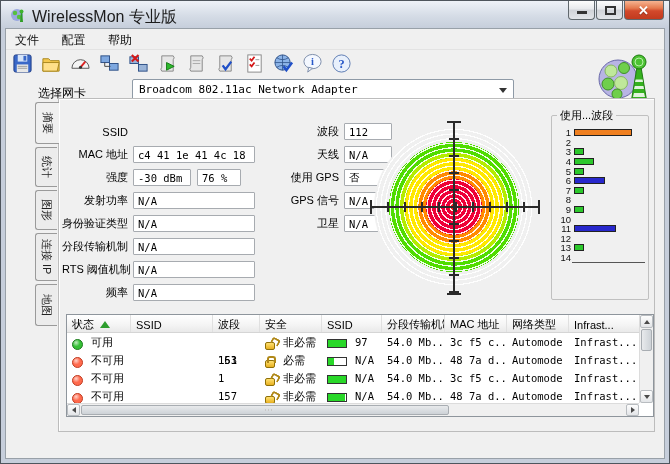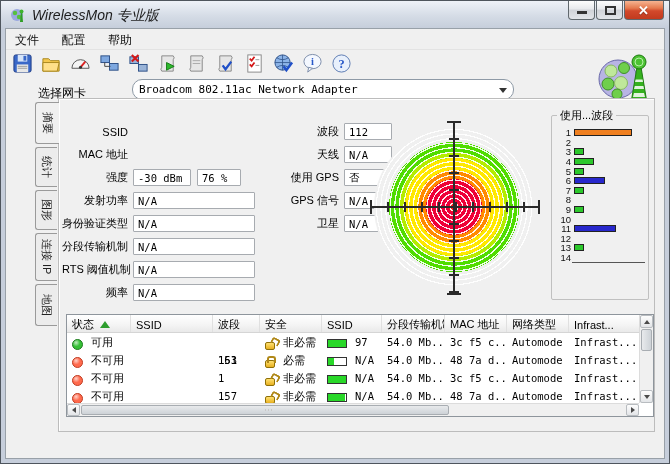--- a/index.html
+++ b/index.html
@@ -6,21 +6,21 @@
   html,body { width:670px; height:464px; overflow:hidden; }
   body { font-family:"Liberation Sans", sans-serif; }
   .mono { font-family:"DejaVu Sans Mono", monospace; }
 
   .window { position:relative; width:670px; height:464px; border:1px solid #4e555d;
             background:#c6cedb; }
   
   .titlebar { position:absolute; left:0; top:0; right:0; height:27px;
               background:linear-gradient(#eef2f8,#d5dce6 55%,#c6cedb); }
   .title-icon { position:absolute; left:9px; top:6px; width:16px; height:16px; }
-  .title-text { position:absolute; left:31px; top:6px; font-size:14px; color:#1c1c1c;font-style:italic; }
+  .title-text { position:absolute; left:31px; top:6px; font-size:16px; color:#1c1c1c; }
   .winbtn { position:absolute; top:0; height:19px; border:1px solid #60686d; border-top:none;
             border-radius:0 0 4px 4px;
             background:linear-gradient(#fdfdfd,#e7e9ec 45%,#d0d3d8 50%,#e2e5e9); }
   .winbtn.min { left:567px; width:27px; }
   .winbtn.max { left:595px; width:27px; }
   .winbtn.close { left:623px; width:40px;
             background:linear-gradient(#f6b491,#e5794e 40%,#d2492b 55%,#c23a1e); }
   .glyph-min { position:absolute; left:8px; bottom:5px; width:10px; height:3px; background:#333; }
   .glyph-max { position:absolute; left:8px; top:5px; width:11px; height:9px; border:2px solid #333; background:transparent; }
   .glyph-close { position:absolute; left:13px; top:2px; color:#fff; font-size:13px; font-weight:bold; text-shadow:0 1px 1px #00000055;}
@@ -30,21 +30,21 @@
             border:1px solid #98a0a8; }
   .menubar { position:absolute; left:0; top:0; right:0; height:21px; background:#f0f0f0;
              border-bottom:1px solid #e3e3e3; }
   .menu-item { display:inline-block; padding:3px 9px; font-size:12px; color:#111; }
   .toolbar { position:absolute; left:0; top:21px; right:0; height:27px; background:#f0f0f0; }
   .tbtn { position:absolute; top:1px; width:26px; height:25px; display:flex; align-items:center; justify-content:center; }
   .logo { position:absolute; right:14px; top:24px; width:56px; height:52px; }
 
   .adapter-label { position:absolute; left:32px; top:56px; font-size:12px; }
   .combo { position:absolute; left:126px; top:50px; width:382px; height:21px; background:#fff;
-           border:1px solid #8e9aa6; border-radius:10px; }
+           border:1px solid #8e9aa6; border-radius:2px; }
   .combo-text { position:absolute; left:6px; top:3px; font-size:11px; }
   .combo-arrow { position:absolute; right:6px; top:8px; width:0; height:0;
            border-left:4px solid transparent; border-right:4px solid transparent; border-top:5px solid #333; }
 
   
   .page { position:absolute; left:52px; top:69px; width:597px; height:334px;
           border:1px solid #bcbcbc; box-shadow:inset 1px 1px 0 #ffffff; background:#f0f0f0; }
   .tabs { position:absolute; left:29px; top:73px; width:24px; }
   .tab { width:22px; border:1px solid #9a9a9a; border-right:none; border-radius:3px 0 0 3px;
          background:#ececec; margin-bottom:3px; display:flex; align-items:center; justify-content:center; }
@@ -291,20 +291,21 @@
           <span>地图</span>
         </div>
       </div>
 
     <div class="fields" style="left:56px; top:91px;">
         <div class="frow">
           <div class="flabel" style="width: 71px;">SSID</div>
         </div>
         <div class="frow">
           <div class="flabel" style="width: 71px;">MAC 地址</div>
+          <div class="fbox" style="width: 122px;">c4 41 1e 41 4c 18</div>
         </div>
         <div class="frow">
           <div class="flabel" style="width: 71px;">强度</div>
           <div class="fbox" style="width: 58px;">-30 dBm</div>
           <div class="fbox" style="width: 44px;">76 %</div>
         </div>
         <div class="frow">
           <div class="flabel" style="width: 71px;">发射功率</div>
           <div class="fbox" style="width: 122px;">N/A</div>
         </div>

